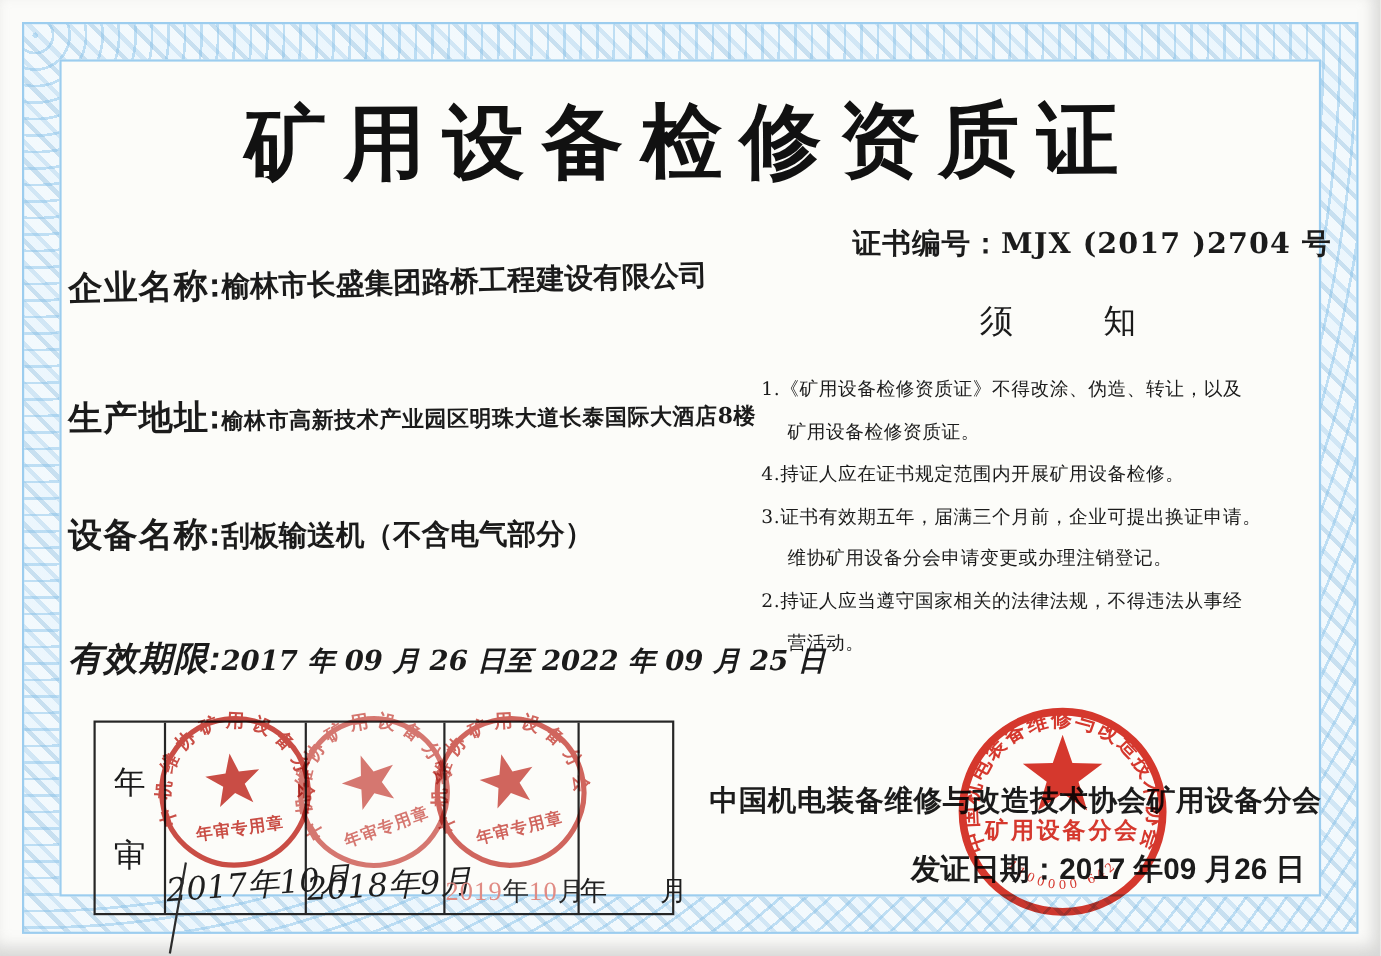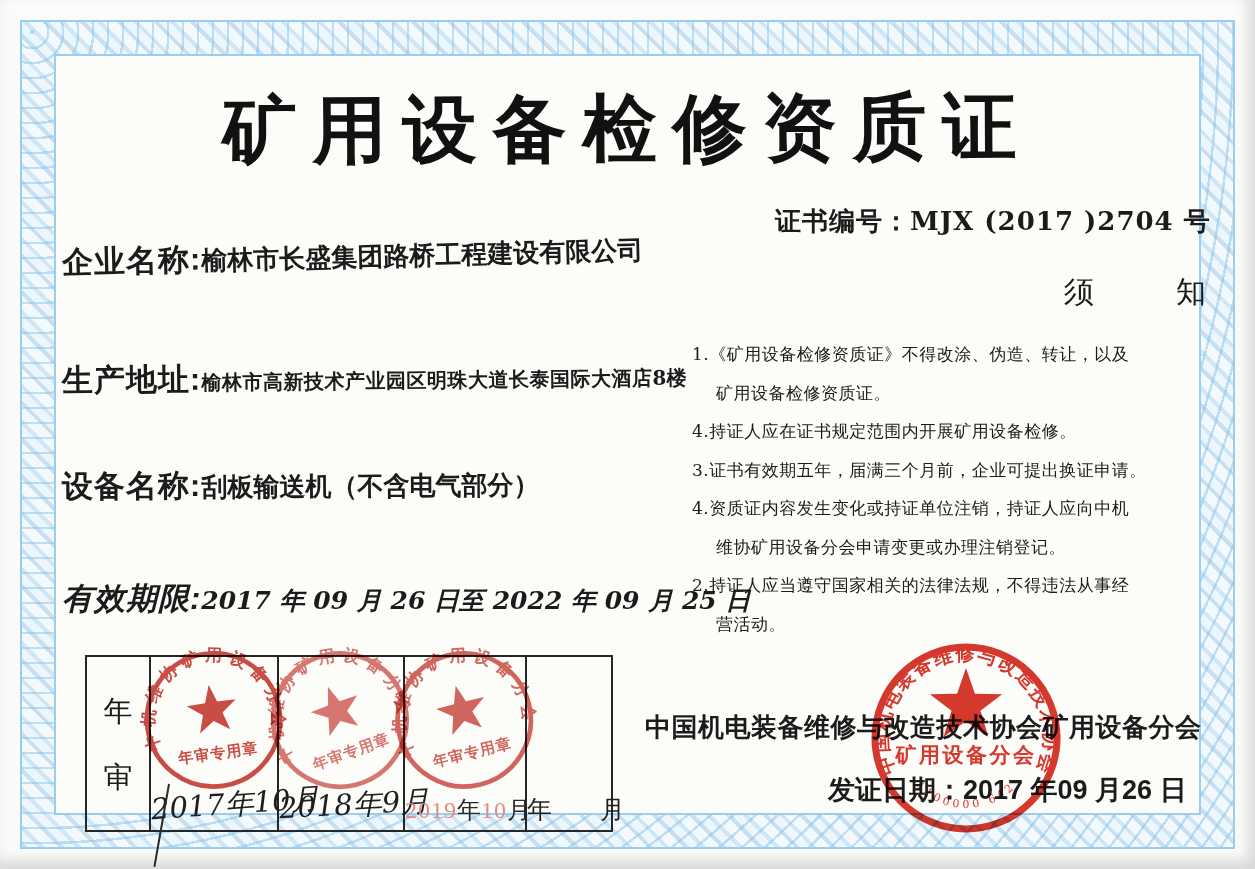--- a/index.html
+++ b/index.html
@@ -51,21 +51,21 @@
   .f0 .fvalue { font-size:26px; }
   .f1 { top:360px; transform:rotate(-0.6deg); transform-origin:left center; }
   .f1 .fvalue { font-size:20px; letter-spacing:.5px; }
   .f2 { top:466px; transform:rotate(-0.4deg); transform-origin:left center; }
   .f2 .fvalue { font-size:26px; }
   .f3 { top:578px;font-style:italic; }
   .f3 .fvalue { font-size:25px; }
 
   .notice { position:absolute; left:692px; top:272px; width:540px; }
   .notice-heading {
-    text-align:right; font-size:30px; letter-spacing:26px;
+    text-align:center; font-size:30px; letter-spacing:26px;
     margin-bottom:22px; font-weight:400; padding-left:26px;
   }
   .notice-line { font-size:17px; line-height:38.5px; letter-spacing:.5px; }
   .notice-line.indent { padding-left:24px; }
 
   .issuer {
     position:absolute; left:645px; top:710px;
     font-family:"Liberation Sans", sans-serif;
     font-size:26px; font-weight:700; letter-spacing:.5px; white-space:nowrap;
   }
@@ -154,21 +154,20 @@
     <div class="field f2"><span class="flabel">设备名称:</span><span class="fvalue">刮板输送机（不含电气部分）</span></div>
 
     <div class="field f3"><span class="flabel">有效期限:</span><span class="fvalue">2017 年 09 月 26 日至 2022 年 09 月 25 日</span></div>
 
     <div class="notice">
       <div class="notice-heading">须　知</div>
       <div class="notice-line">1.《矿用设备检修资质证》不得改涂、伪造、转让，以及</div>
       <div class="notice-line indent">矿用设备检修资质证。</div>
       <div class="notice-line">4.持证人应在证书规定范围内开展矿用设备检修。</div>
       <div class="notice-line">3.证书有效期五年，届满三个月前，企业可提出换证申请。</div>
-      <div class="notice-line">4.资质证内容发生变化或持证单位注销，持证人应向中机</div>
       <div class="notice-line indent">维协矿用设备分会申请变更或办理注销登记。</div>
       <div class="notice-line">2.持证人应当遵守国家相关的法律法规，不得违法从事经</div>
       <div class="notice-line indent">营活动。</div>
     </div>
 
     <div class="issuer">中国机电装备维修与改造技术协会矿用设备分会</div>
 
     <div class="issue-date"><span>发证日期：</span><span>2017 年09 月26 日</span></div>
 
     <div class="review">

